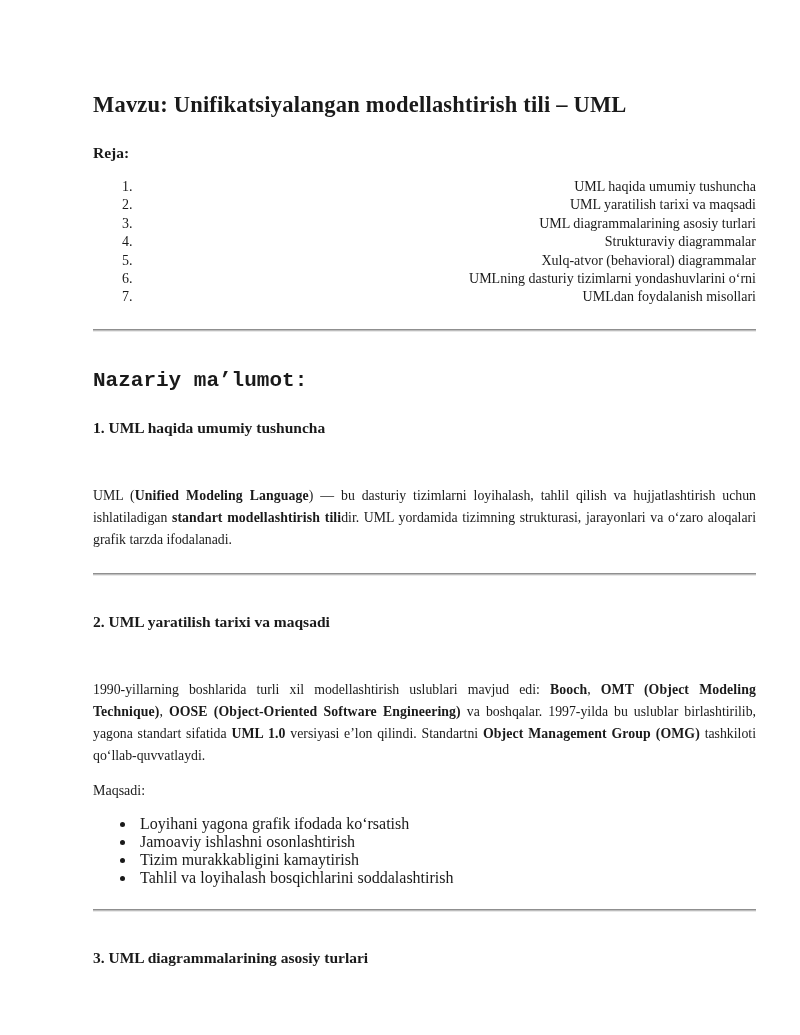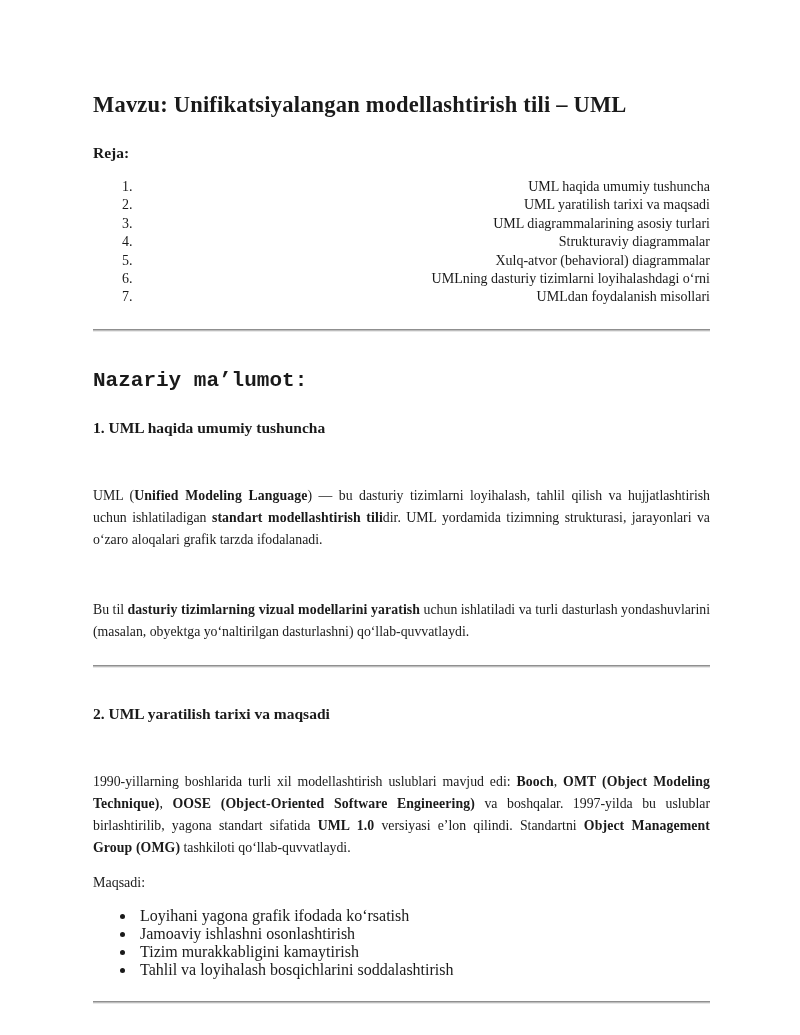--- a/index.html
+++ b/index.html
@@ -8,21 +8,21 @@
     width: 800px;
     height: 1035px;
     font-family: "Liberation Serif", "DejaVu Serif", serif;
     color: #1a1a1a;
     overflow: hidden;
   }
   .page {
     width: 800px;
     height: 968px;
     background: #ffffff;
-    padding: 92px 90px 0 93px;
+    padding: 92px 44px 0 93px;
   }
   .doc-title {
     font-size: 22.5px;
     font-weight: bold;
     letter-spacing: 0.2px;
     margin-bottom: 26px;
   }
   .plan-heading {
     font-size: 15.5px;
     font-weight: bold;
@@ -84,33 +84,32 @@
   <h1 class="doc-title">Mavzu: Unifikatsiyalangan modellashtirish tili – UML</h1>
 
   <h3 class="plan-heading">Reja:</h3>
 
   <ol class="plan-list">
       <li>UML haqida umumiy tushuncha</li>
       <li>UML yaratilish tarixi va maqsadi</li>
       <li>UML diagrammalarining asosiy turlari</li>
       <li>Strukturaviy diagrammalar</li>
       <li>Xulq-atvor (behavioral) diagrammalar</li>
-      <li>UMLning dasturiy tizimlarni loyihalashdagi o‘rni</li>
+      <li>UMLning dasturiy tizimlarni yondashuvlarini o‘rni</li>
       <li>UMLdan foydalanish misollari</li>
     </ol>
 
   <hr class="divider">
 
   <h2 class="theory-heading">Nazariy ma’lumot:</h2>
 
   <h3 class="section-heading">1. UML haqida umumiy tushuncha</h3>
 
   <p class="body-para"><span>UML (</span><b>Unified Modeling Language</b><span>) — bu dasturiy tizimlarni loyihalash, tahlil qilish va hujjatlashtirish uchun ishlatiladigan </span><b>standart modellashtirish tili</b><span>dir. UML yordamida tizimning strukturasi, jarayonlari va o‘zaro aloqalari grafik tarzda ifodalanadi.</span></p>
 
-  <p class="body-para"><span>Bu til </span><b>dasturiy tizimlarning vizual modellarini yaratish</b><span> uchun ishlatiladi va turli dasturlash yondashuvlarini (masalan, obyektga yo‘naltirilgan dasturlashni) qo‘llab-quvvatlaydi.</span></p>
 
   <hr class="divider">
 
   <h3 class="section-heading">2. UML yaratilish tarixi va maqsadi</h3>
 
   <p class="body-para"><span>1990-yillarning boshlarida turli xil modellashtirish uslublari mavjud edi: </span><b>Booch</b><span>, </span><b>OMT (Object Modeling Technique)</b><span>, </span><b>OOSE (Object-Oriented Software Engineering)</b><span> va boshqalar. 1997-yilda bu uslublar birlashtirilib, yagona standart sifatida </span><b>UML 1.0</b><span> versiyasi e’lon qilindi. Standartni </span><b>Object Management Group (OMG)</b><span> tashkiloti qo‘llab-quvvatlaydi.</span></p>
 
   <p class="goals-heading">Maqsadi:</p>
 
   <ul class="goals-list">

